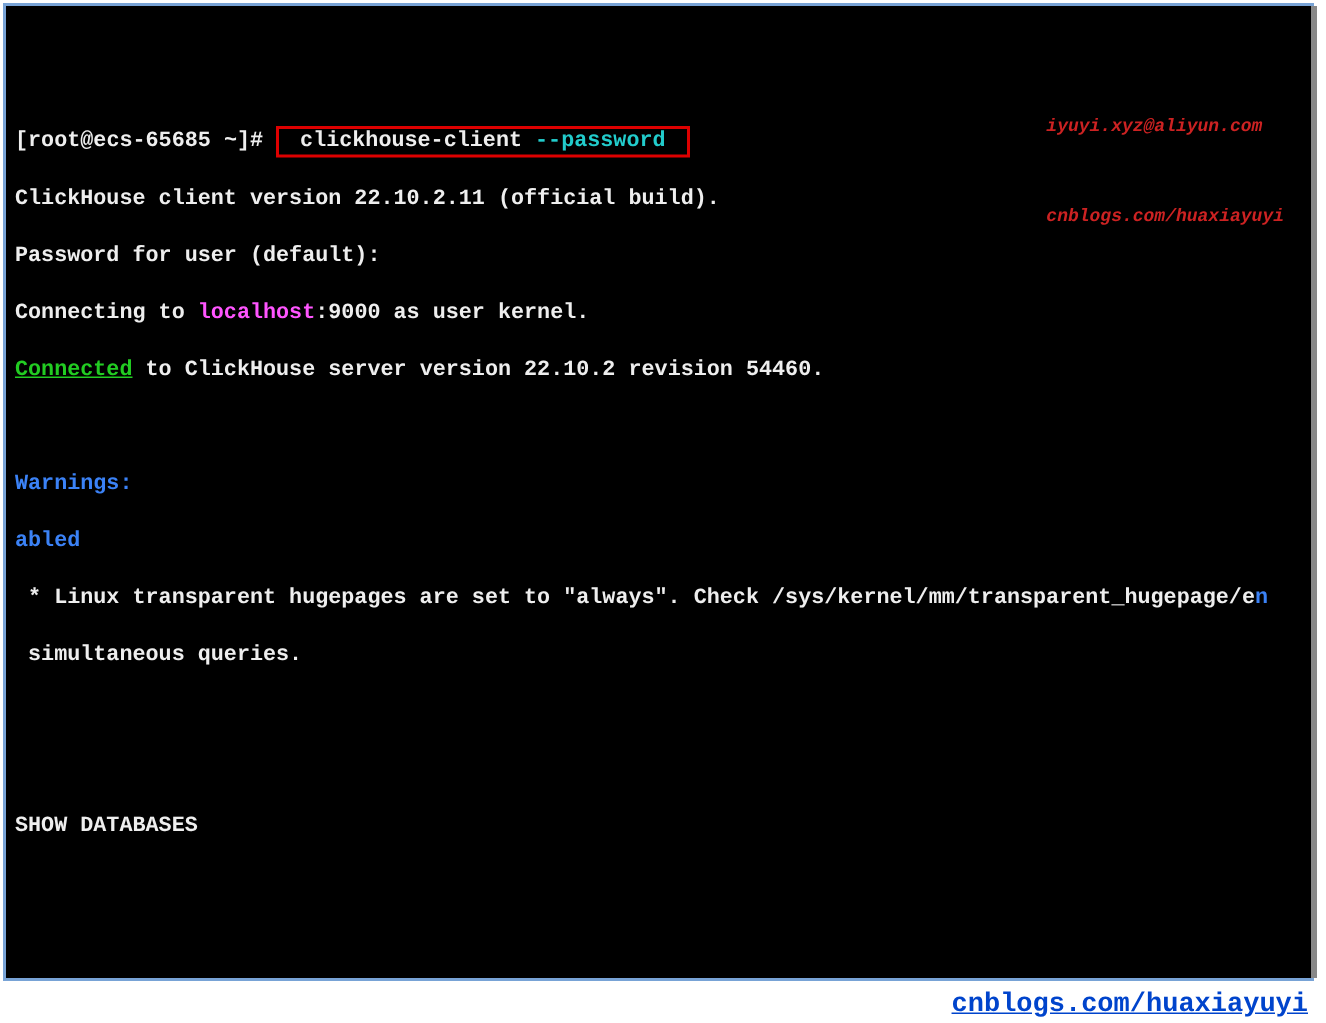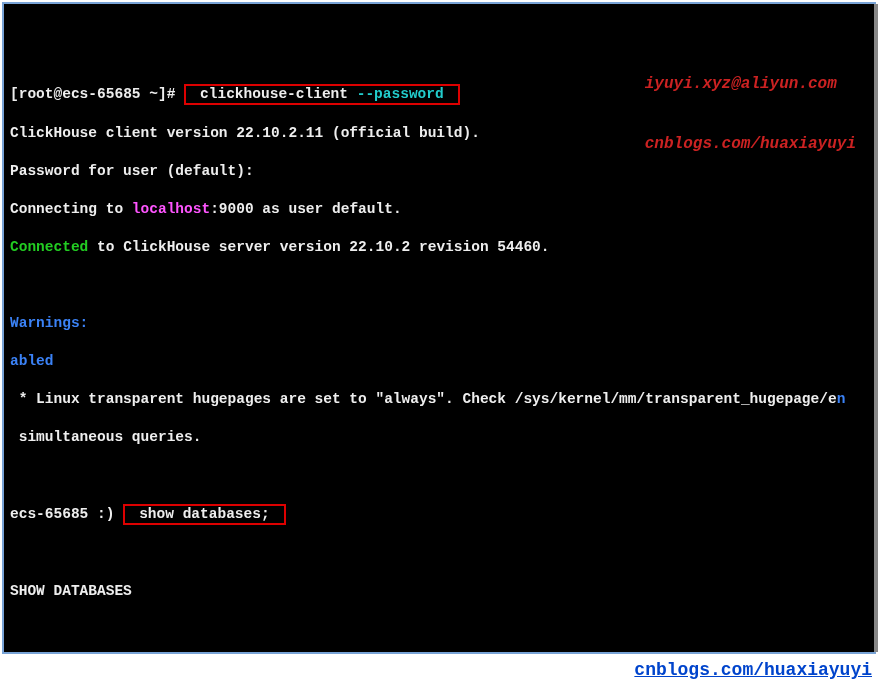--- a/index.html
+++ b/index.html
@@ -24,35 +24,35 @@
     padding: 4px 6px 4px 6px;
     font-weight: bold;
     width: 858px;
     height: 640px;
     white-space: pre;
     position: relative;
     border-right: 4px solid #888;
   }
   .ln { display: block; min-height: 19px; }
   .c-white { color: #eeeeee; }
-  .c-green { color: #22cc22; }
+  .c-green { color: #22cc22; text-decoration: underline; }
   .c-teal  { color: #22cccc; }
   .c-pink  { color: #ff55ff; text-align: right; }
   .c-yellow{ color: #3b82f6; }
 
   .hl { border: 2px solid #dd0000; padding: 0 14px; display: inline-block; line-height: 17px;}
 
   .watermark {
     position: absolute;
     top: 30px;
     right: 18px;
     color: #cc2222;
     font-family: "Courier New", monospace;
     font-style: italic;
-    font-size: 16px;
+    font-size: 12px;
     line-height: 20px;
     text-align: left;
     font-weight: bold;
   }
 
   .footer-link {
     text-align: right;
     padding: 4px 14px 0 0;
     font-family: "Courier New", monospace;
     font-size: 18px;
@@ -71,29 +71,28 @@
   <div class="terminal">
 
     <div class="watermark">
       <div>iyuyi.xyz@aliyun.com</div>
       <div>cnblogs.com/huaxiayuyi</div>
     </div>
 
 <span class="ln"><span class="c-white">[</span><span class="c-white">root</span><span class="c-white">@</span><span class="c-white">ecs-65685</span><span class="c-white"> </span><span class="c-white">~</span><span class="c-white">]</span><span class="c-white">#</span><span class="c-white"> </span><span class="hl"><span class="c-white">clickhouse-client </span><span class="c-teal">--password</span></span></span>
 <span class="ln c-white">ClickHouse client version 22.10.2.11 (official build).</span>
 <span class="ln c-white">Password for user (default):</span>
-<span class="ln"><span class="c-white">Connecting to </span><span class="c-pink">localhost</span><span class="c-white">:9000 as user default.</span></span>
+<span class="ln"><span class="c-white">Connecting to </span><span class="c-pink">localhost</span><span class="c-white">:9000 as user kernel.</span></span>
 <span class="ln"><span class="c-green">Connected</span><span class="c-white"> to ClickHouse server version 22.10.2 revision 54460.</span></span>
 <span class="ln"> </span>
 <span class="ln c-yellow">Warnings:</span>
 <span class="ln c-yellow">abled</span>
 <span class="ln"><span class="c-white"> * Linux transparent hugepages are set to "always". Check /sys/kernel/mm/transparent_hugepage/e</span><span class="c-yellow">n</span></span>
 <span class="ln c-white"> simultaneous queries.</span>
 <span class="ln"> </span>
-<span class="ln"><span class="c-white">ecs-65685 :) </span><span class="hl c-white">show databases;</span></span>
 <span class="ln"> </span>
 <span class="ln c-white">SHOW DATABASES</span>
 <span class="ln"> </span>
 
 
 
 
 
 
 

